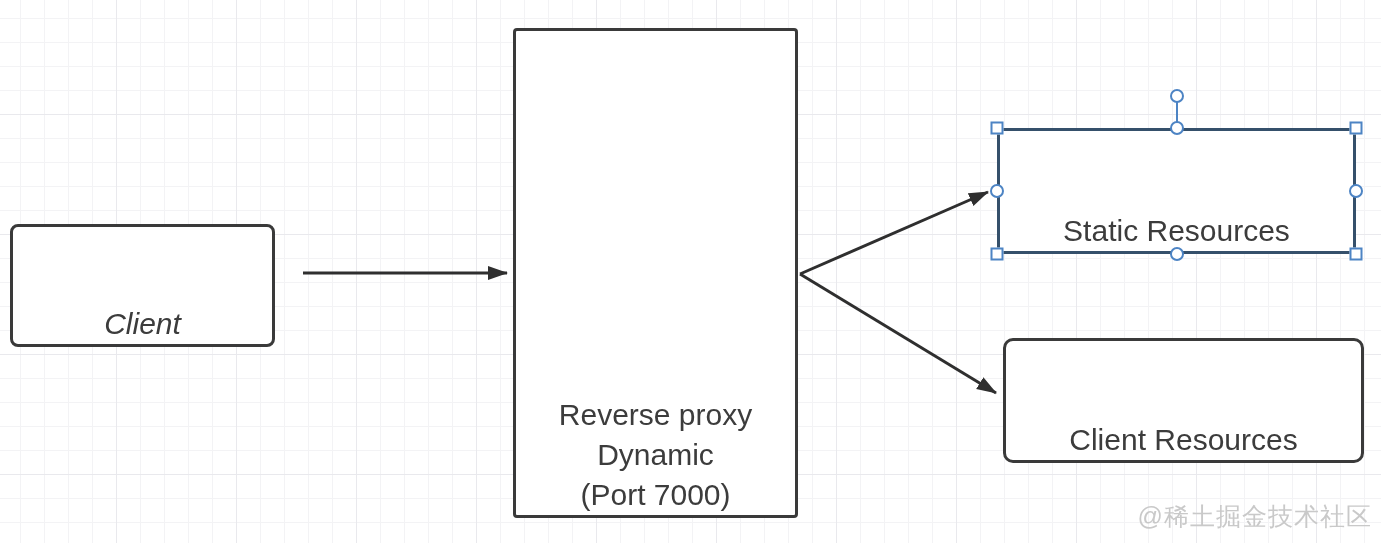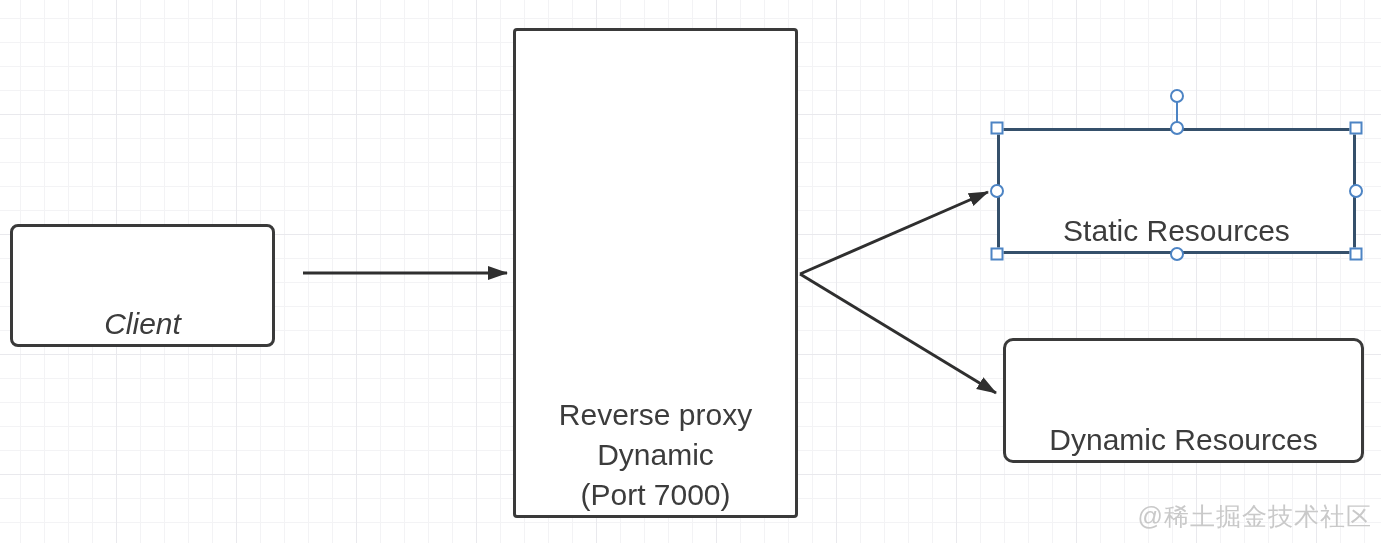--- a/index.html
+++ b/index.html
@@ -121,21 +121,21 @@
       <span>Dynamic</span><br>
       <span>(Port 7000)</span>
     </span>
   </div>
 
   <div class="node" id="node-static">
     <span class="node-label">Static Resources</span>
   </div>
 
   <div class="node" id="node-dynamic">
-    <span class="node-label">Dynamic Resources</span>
+    <span class="node-label">Client Resources</span>
   </div>
 
   <div id="selection-overlay">
     <div class="rotate-stem"></div>
     <div class="handle ci h-rotate"></div>
     <div class="handle sq h-nw"></div>
     <div class="handle sq h-ne"></div>
     <div class="handle sq h-sw"></div>
     <div class="handle sq h-se"></div>
     <div class="handle ci h-n"></div>

